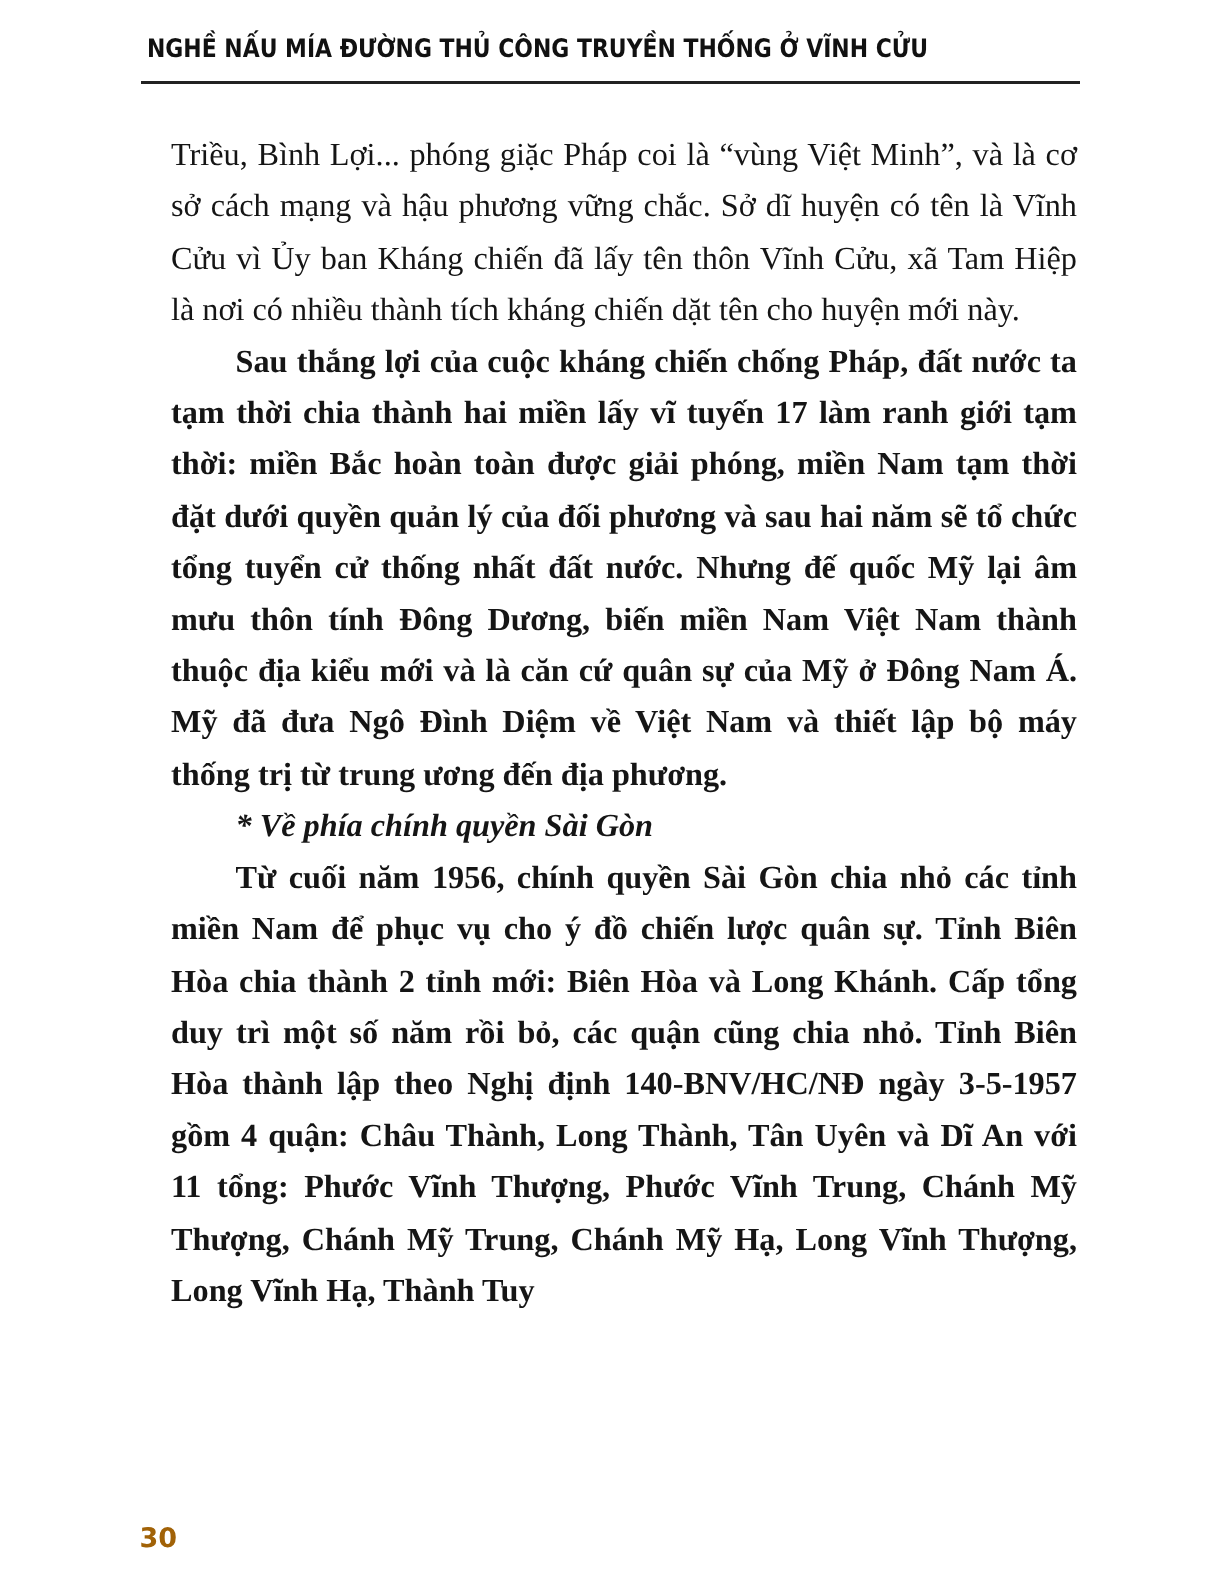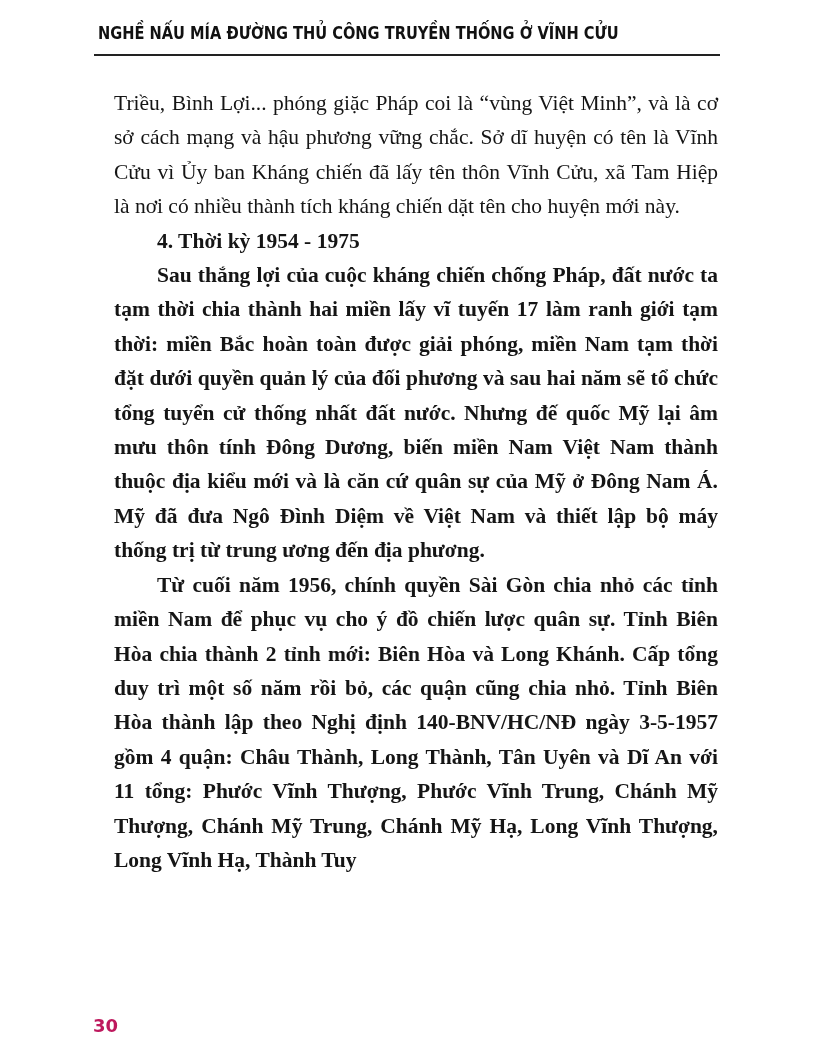--- a/index.html
+++ b/index.html
@@ -19,31 +19,31 @@
       position: absolute; left: 114px; top: 86px; width: 604px;
       font-family: "Liberation Serif", serif; font-size: 21.5px; line-height: 34.4px;
       text-align: justify; color: #151515;
     }
     .body-text p { margin: 0; }
     .indent { text-indent: 43px; font-weight: bold; }
     .heading { font-weight: bold; text-indent: 43px; margin: 0; }
     .subheading { font-style: italic; font-weight: bold; text-indent: 43px; margin: 0; }
     .page-number {
       position: absolute; left: 93px; top: 1015px;
-      font-family: "DejaVu Sans", sans-serif; font-weight: bold; font-size: 18px; color: #be185d;
+      font-family: "DejaVu Sans", sans-serif; font-weight: bold; font-size: 18px; color: #a16207;
     }
   </style>
 </head>
 <body>
 
 <div class="page">
   <div class="running-head">NGHỀ NẤU MÍA ĐƯỜNG THỦ CÔNG TRUYỀN THỐNG Ở VĨNH CỬU</div>
   <div class="head-rule"></div>
 
   <div class="body-text">
     <p>Triều, Bình Lợi... phóng giặc Pháp coi là “vùng Việt Minh”, và là cơ sở cách mạng và hậu phương vững chắc. Sở dĩ huyện có tên là Vĩnh Cửu vì Ủy ban Kháng chiến đã lấy tên thôn Vĩnh Cửu, xã Tam Hiệp là nơi có nhiều thành tích kháng chiến dặt tên cho huyện mới này.</p>
-    <p class="heading">4. Thời kỳ 1954 - 1975</p>
     <p class="indent">Sau thắng lợi của cuộc kháng chiến chống Pháp, đất nước ta tạm thời chia thành hai miền lấy vĩ tuyến 17 làm ranh giới tạm thời: miền Bắc hoàn toàn được giải phóng, miền Nam tạm thời đặt dưới quyền quản lý của đối phương và sau hai năm sẽ tổ chức tổng tuyển cử thống nhất đất nước. Nhưng đế quốc Mỹ lại âm mưu thôn tính Đông Dương, biến miền Nam Việt Nam thành thuộc địa kiểu mới và là căn cứ quân sự của Mỹ ở Đông Nam Á. Mỹ đã đưa Ngô Đình Diệm về Việt Nam và thiết lập bộ máy thống trị từ trung ương đến địa phương.</p>
+    <p class="subheading">* Về phía chính quyền Sài Gòn</p>
     <p class="indent">Từ cuối năm 1956, chính quyền Sài Gòn chia nhỏ các tỉnh miền Nam để phục vụ cho ý đồ chiến lược quân sự. Tỉnh Biên Hòa chia thành 2 tỉnh mới: Biên Hòa và Long Khánh. Cấp tổng duy trì một số năm rồi bỏ, các quận cũng chia nhỏ. Tỉnh Biên Hòa thành lập theo Nghị định 140-BNV/HC/NĐ ngày 3-5-1957 gồm 4 quận: Châu Thành, Long Thành, Tân Uyên và Dĩ An với 11 tổng: Phước Vĩnh Thượng, Phước Vĩnh Trung, Chánh Mỹ Thượng, Chánh Mỹ Trung, Chánh Mỹ Hạ, Long Vĩnh Thượng, Long Vĩnh Hạ, Thành Tuy</p>
   </div>
 
   <div class="page-number">30</div>
 </div>
 
 </body></html>

